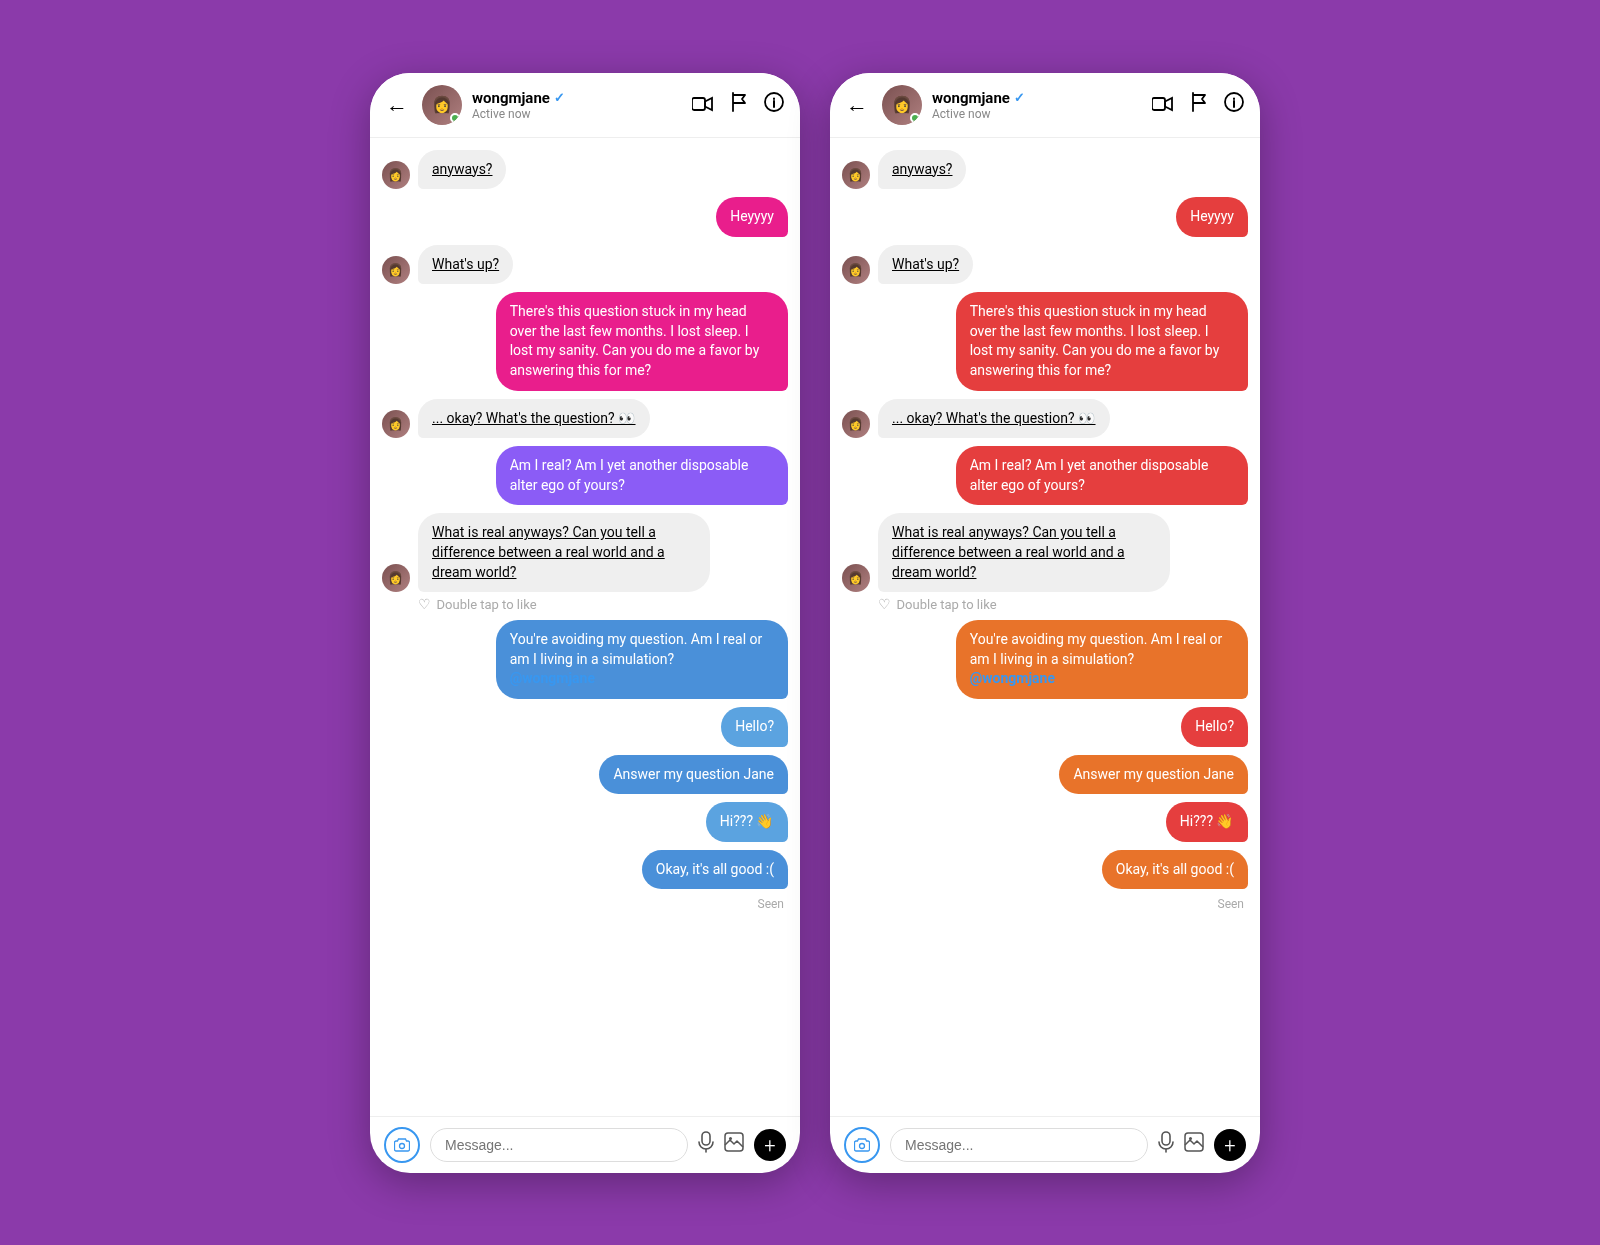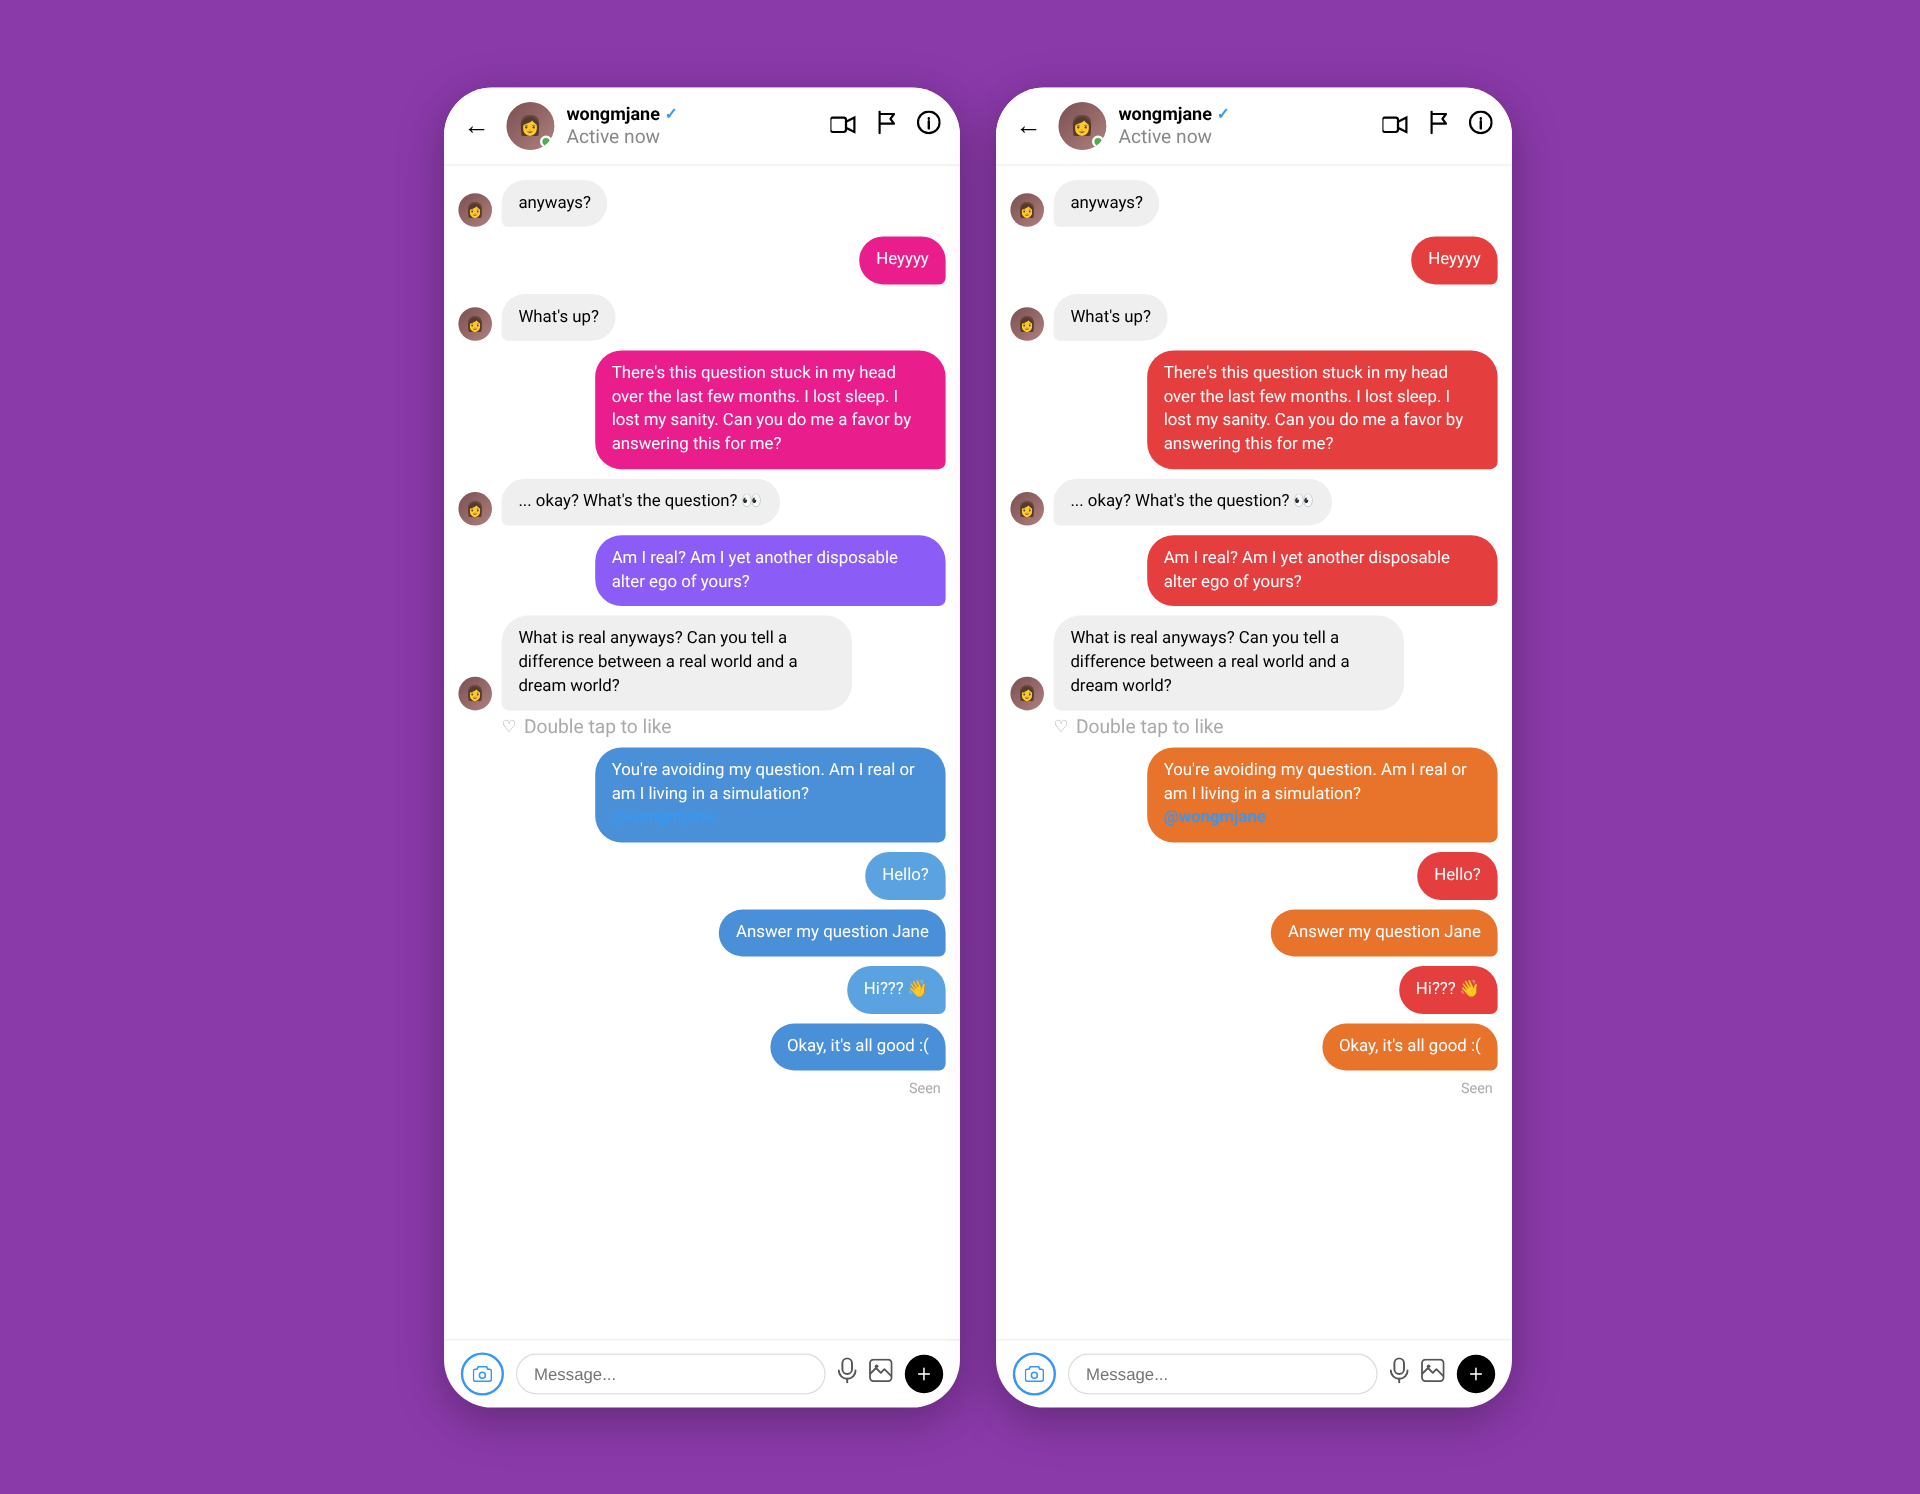--- a/index.html
+++ b/index.html
@@ -77,21 +77,21 @@
       display: flex;
       align-items: center;
       gap: 4px;
       text-align: center;
     }
     .verified-badge {
       color: #3897f0;
       font-size: 13px;
     }
     .header-status {
-      font-size: 16px;
+      font-size: 12px;
       color: #888;
     }
     .header-icons {
       display: flex;
       gap: 16px;
       align-items: center;
     }
     .header-icon {
       font-size: 20px;
       color: #000;
@@ -126,20 +126,21 @@
       padding: 10px 14px;
       border-radius: 22px;
       font-size: 14px;
       line-height: 1.4;
       color: #fff;
     }
     .bubble.received {
       background: #efefef;
       color: #000;
       border-bottom-left-radius: 6px;
+      text-decoration: underline;
     }
     .bubble.sent-pink {
       background: #e91e8c;
       border-bottom-right-radius: 6px;
     }
     .bubble.sent-purple {
       background: #8b5cf6;
       border-bottom-right-radius: 6px;
     }
     .bubble.sent-blue {
@@ -163,21 +164,21 @@
       align-items: center;
       gap: 6px;
       padding-left: 36px;
       margin-top: -4px;
     }
     .like-icon {
       font-size: 14px;
       color: #aaa;
     }
     .like-text {
-      font-size: 16px;
+      font-size: 13px;
       color: #aaa;
     }
     .mention-link {
       color: #3897f0;
       font-weight: 700;
     }
     .seen-text {
       text-align: right;
       font-size: 12px;
       color: #aaa;

